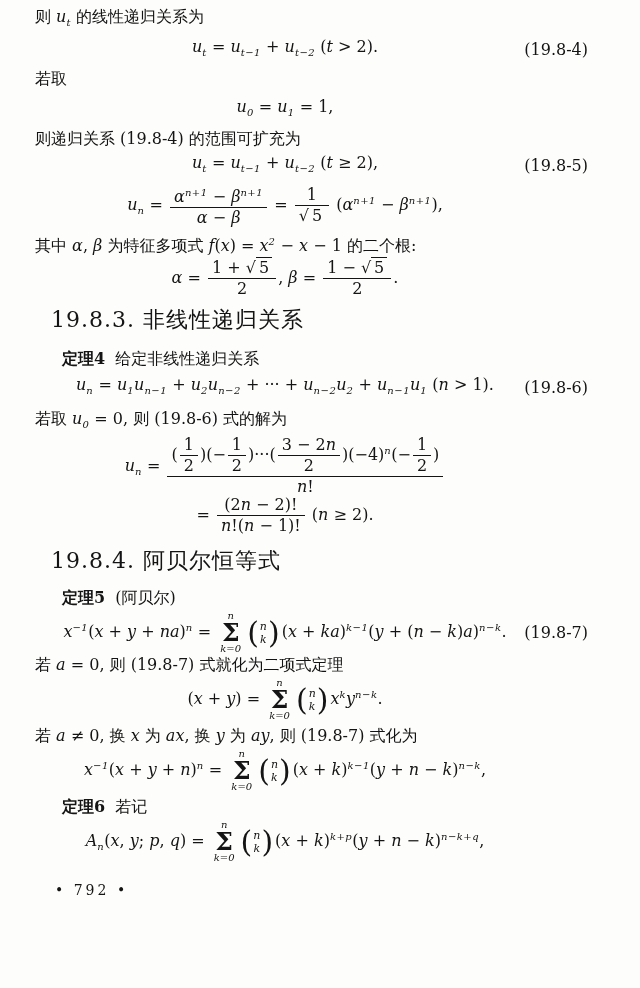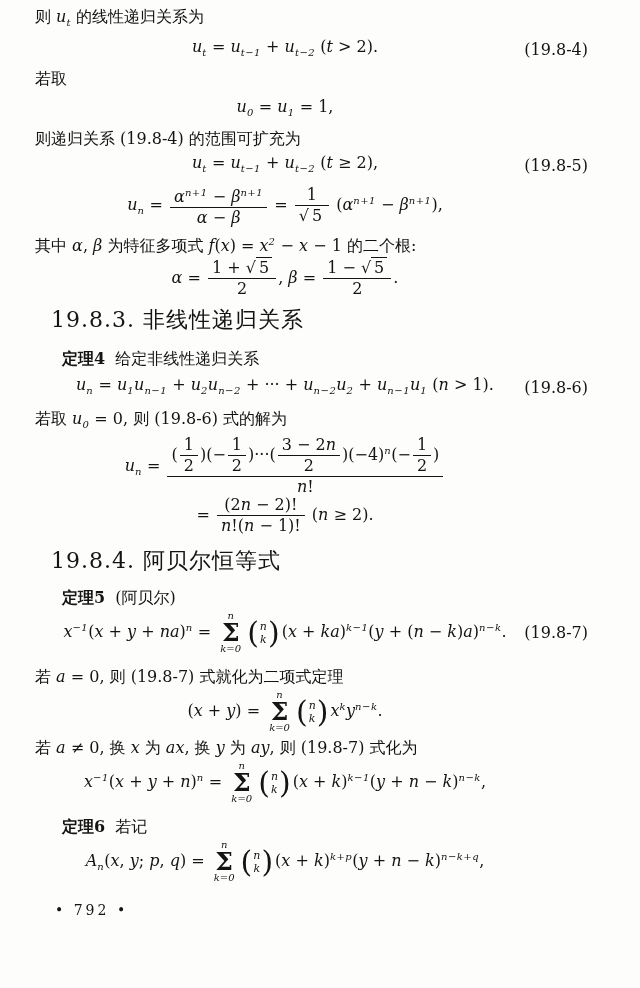--- a/index.html
+++ b/index.html
@@ -103,21 +103,21 @@
           <span class="bp">(</span>
           <span class="bstack">
             <span>n</span>
             <span>k</span>
           </span>
           <span class="bp">)</span>
         </span><span class="rm">(</span><span class="it">x</span><span class="rm"> + </span><span class="it">ka</span><span class="rm">)</span><span class="sup">k−1</span><span class="rm">(</span><span class="it">y</span><span class="rm"> + (</span><span class="it">n</span><span class="rm"> − </span><span class="it">k</span><span class="rm">)</span><span class="it">a</span><span class="rm">)</span><span class="sup">n−k</span><span class="rm">.</span></span>
     <span class="eqno">(19.8-7)</span>
   </div>
 
-  <div class="p" style="margin-top:12px"><span class="rm">若 </span><span class="it">a</span><span class="rm"> = 0, 则 (19.8-7) 式就化为二项式定理</span></div>
+  <div class="p" style=""><span class="rm">若 </span><span class="it">a</span><span class="rm"> = 0, 则 (19.8-7) 式就化为二项式定理</span></div>
 
   <div class="row" style="margin-top:2px">
     <span class="formula"><span class="rm">(</span><span class="it">x</span><span class="rm"> + </span><span class="it">y</span><span class="rm">) = </span><span class="sum">
           <span class="sum-top">n</span>
           <span class="sum-sigma">Σ</span>
           <span class="sum-bot">k=0</span>
         </span><span class="binom">
           <span class="bp">(</span>
           <span class="bstack">
             <span>n</span>
@@ -138,21 +138,21 @@
           <span class="bp">(</span>
           <span class="bstack">
             <span>n</span>
             <span>k</span>
           </span>
           <span class="bp">)</span>
         </span><span class="rm">(</span><span class="it">x</span><span class="rm"> + </span><span class="it">k</span><span class="rm">)</span><span class="sup">k−1</span><span class="rm">(</span><span class="it">y</span><span class="rm"> + </span><span class="it">n</span><span class="rm"> − </span><span class="it">k</span><span class="rm">)</span><span class="sup">n−k</span><span class="rm">,</span></span>
   </div>
 
 
-  <div class="p thm" style="margin-top:12px"><span class="bd">定理6</span><span class="rm">若记</span></div>
+  <div class="p thm" style="margin-top:4px"><span class="bd">定理6</span><span class="rm">若记</span></div>
 
   <div class="row" style="margin-top:2px">
     <span class="formula"><span class="it">A</span><span class="sub">n</span><span class="rm">(</span><span class="it">x</span><span class="rm">, </span><span class="it">y</span><span class="rm">; </span><span class="it">p</span><span class="rm">, </span><span class="it">q</span><span class="rm">) = </span><span class="sum">
           <span class="sum-top">n</span>
           <span class="sum-sigma">Σ</span>
           <span class="sum-bot">k=0</span>
         </span><span class="binom">
           <span class="bp">(</span>
           <span class="bstack">
             <span>n</span>

